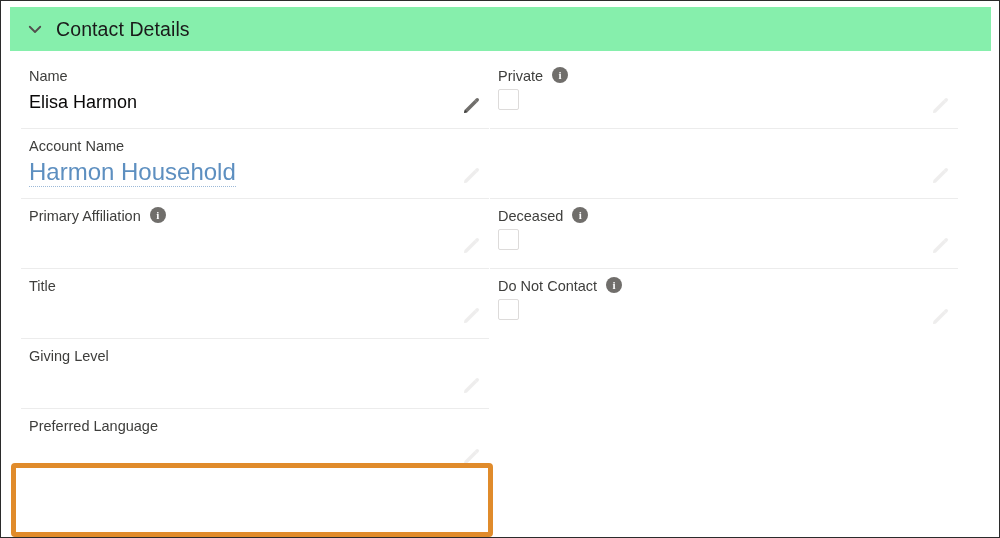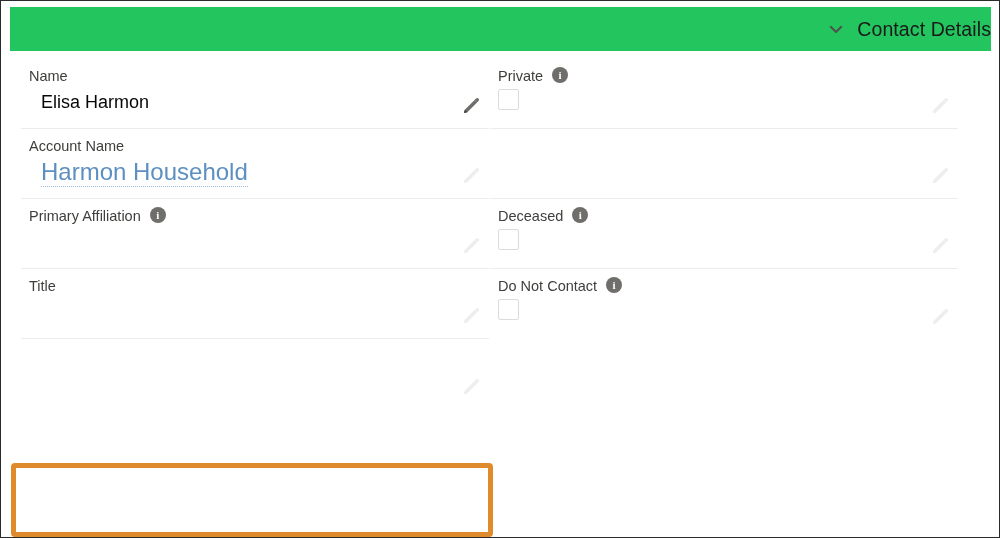--- a/index.html
+++ b/index.html
@@ -21,26 +21,25 @@
     overflow: hidden;
   }
 
   
   .section-header {
     position: absolute;
     left: 9px;
     top: 6px;
     width: 981px;
     height: 44px;
-    background: #22c55e;
+    background: #86efac;
     display: flex;
     align-items: center;
     box-sizing: border-box;
     padding-left: 12px;
-    justify-content: flex-end;
   }
   .chevron-btn {
     width: 26px;
     height: 26px;
     display: flex;
     align-items: center;
     justify-content: center;
     flex: 0 0 auto;
     margin-right: 8px;
   }
@@ -78,21 +77,20 @@
     font-size: 14.5px;
     color: #3e3e3c;
     line-height: 18px;
     margin-bottom: 4px;
   }
   .field-value {
     font-size: 18px;
     color: #080707;
     line-height: 26px;
     min-height: 26px;
-    margin-left: 12px;
   }
   .field-value.empty { min-height: 26px; }
 
   .link-value {
     color: #5d8fc0;
     text-decoration: none;
     border-bottom: 1px dotted #9cb9d8;
     padding-bottom: 1px;
     cursor: pointer;
     font-size: 24px;
@@ -217,21 +215,37 @@
         </div>
         <div class="field-value empty"></div>
         <span class="pencil dim">
           <svg viewBox="0 0 24 24" aria-hidden="true">
             <path d="M3.6 20.4 L4.6 16.4 L16.3 4.7 L19.3 7.7 L7.6 19.4 Z" fill="#c9c7c5"></path>
             <path d="M16.3 4.7 L18.0 3.0 A1.6 1.6 0 0 1 21.0 6.0 L19.3 7.7 Z" fill="#c9c7c5"></path>
             <path d="M4.6 16.4 L7.6 19.4 L3.6 20.4 Z" fill="#c9c7c5"></path>
           </svg>
         </span>
       </div>
+      <div class="field">
+        <div class="field-label">
+          <span>Giving Level</span>
+        </div>
+        <div class="field-value empty"></div>
+        <span class="pencil dim">
+          <svg viewBox="0 0 24 24" aria-hidden="true">
+            <path d="M3.6 20.4 L4.6 16.4 L16.3 4.7 L19.3 7.7 L7.6 19.4 Z" fill="#c9c7c5"></path>
+            <path d="M16.3 4.7 L18.0 3.0 A1.6 1.6 0 0 1 21.0 6.0 L19.3 7.7 Z" fill="#c9c7c5"></path>
+            <path d="M4.6 16.4 L7.6 19.4 L3.6 20.4 Z" fill="#c9c7c5"></path>
+          </svg>
+        </span>
+      </div>
       <div class="field no-rule">
+        <div class="field-label">
+          <span>Preferred Language</span>
+        </div>
         <span class="pencil dim">
           <svg viewBox="0 0 24 24" aria-hidden="true">
             <path d="M3.6 20.4 L4.6 16.4 L16.3 4.7 L19.3 7.7 L7.6 19.4 Z" fill="#c9c7c5"></path>
             <path d="M16.3 4.7 L18.0 3.0 A1.6 1.6 0 0 1 21.0 6.0 L19.3 7.7 Z" fill="#c9c7c5"></path>
             <path d="M4.6 16.4 L7.6 19.4 L3.6 20.4 Z" fill="#c9c7c5"></path>
           </svg>
         </span>
       </div>
     </div>
 

